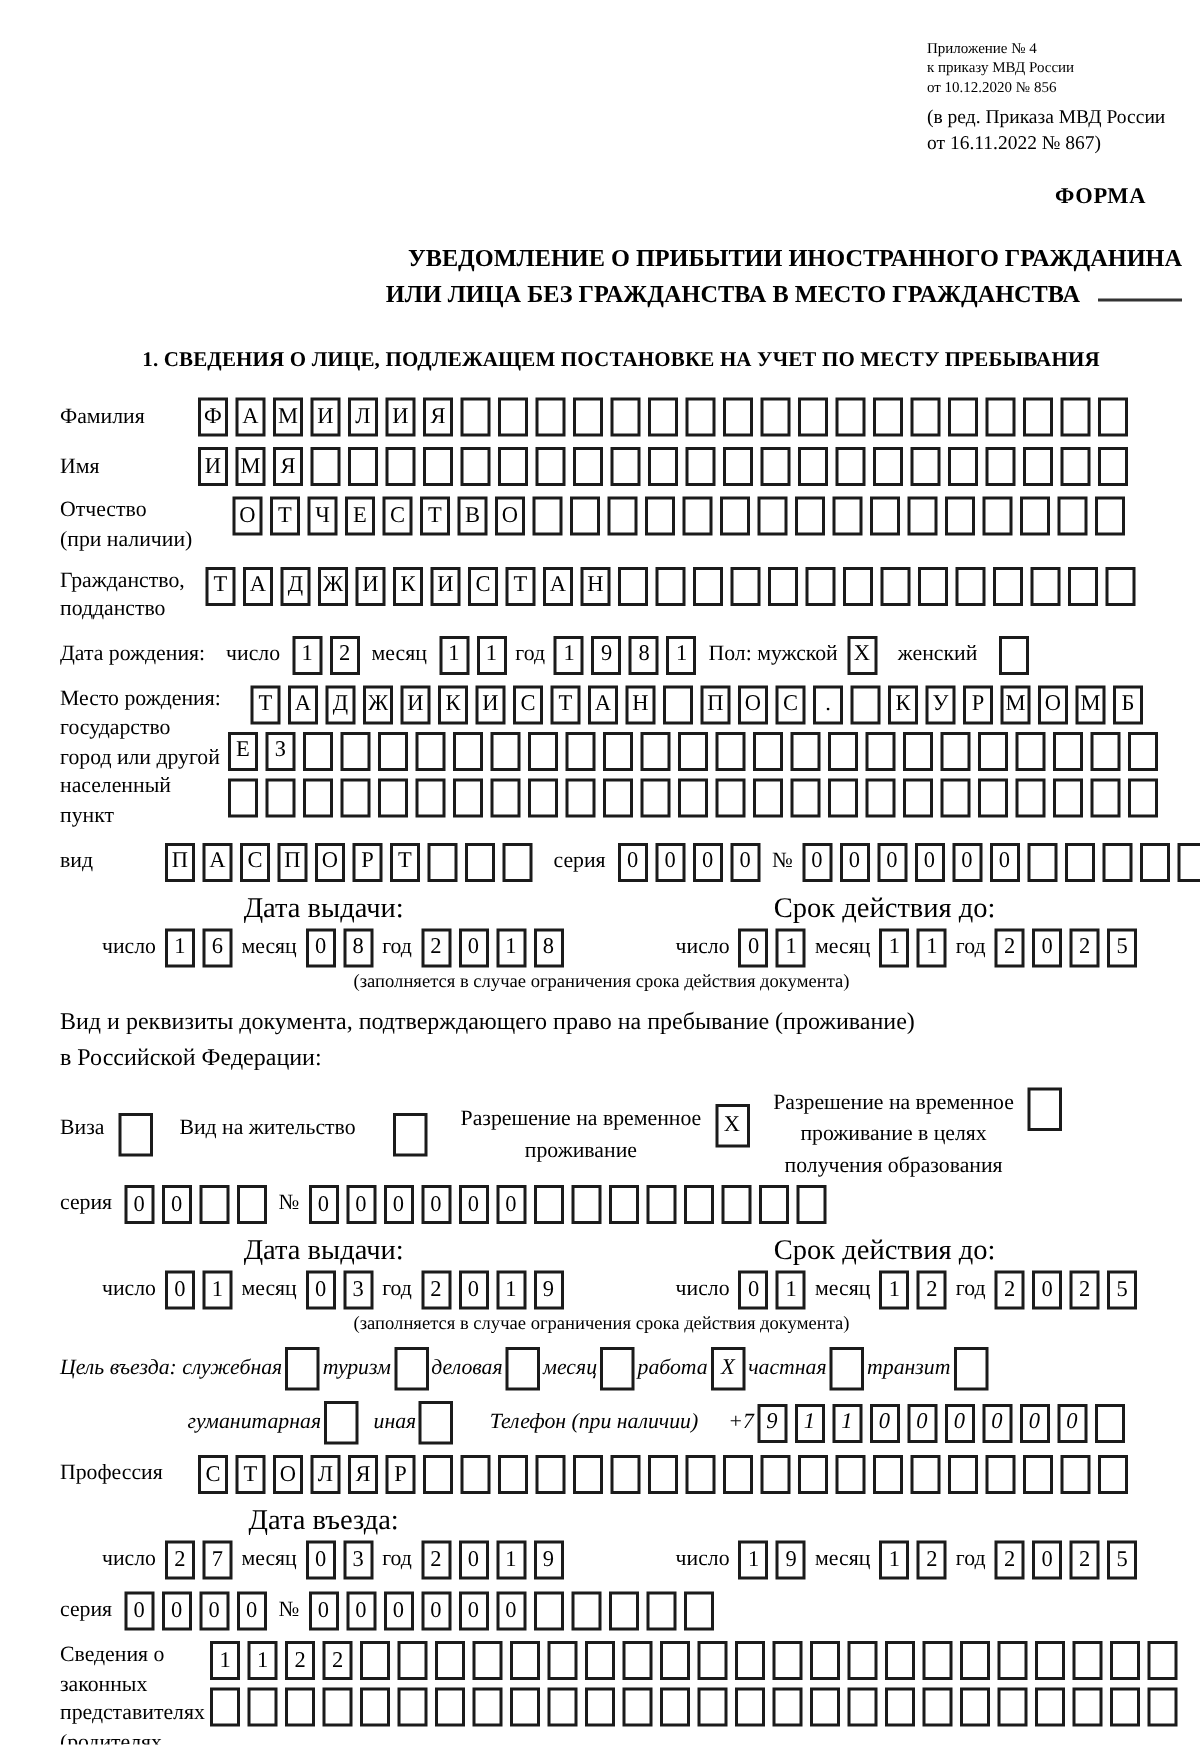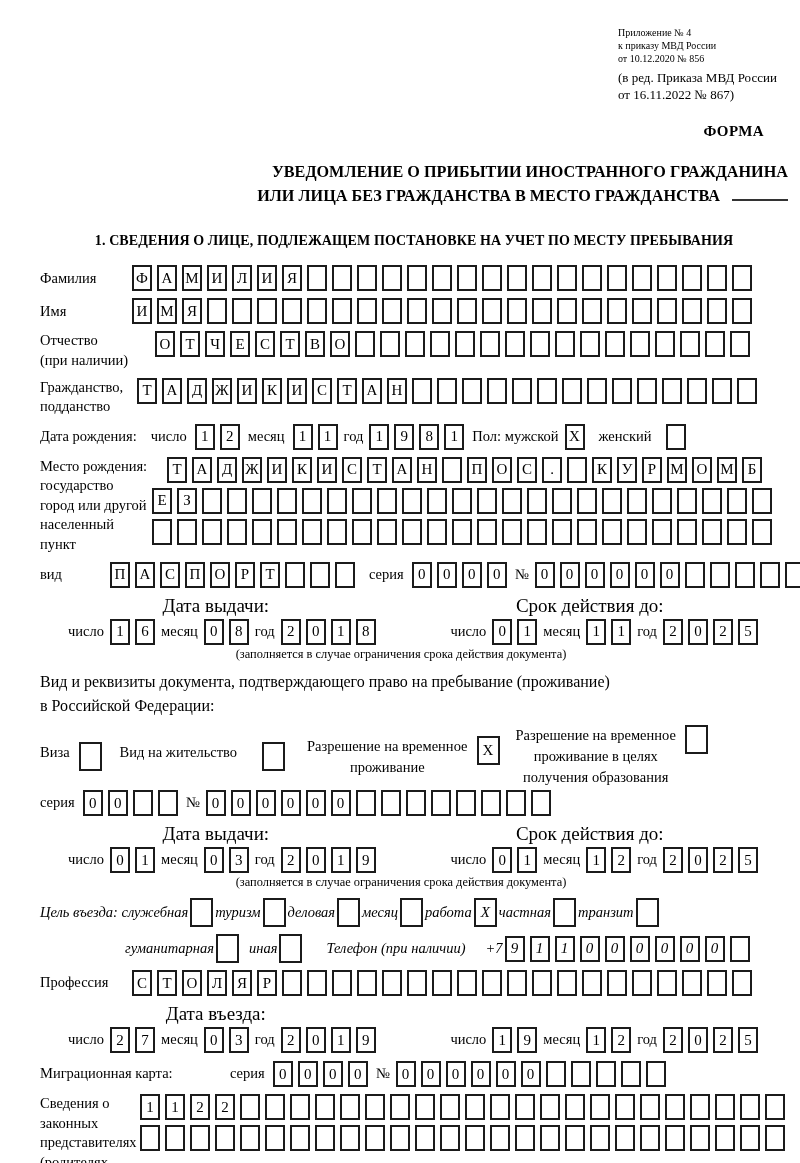--- a/index.html
+++ b/index.html
@@ -620,21 +620,20 @@
       <span class="cells">
           <span class="cell">2</span>
           <span class="cell">0</span>
           <span class="cell">2</span>
           <span class="cell">5</span>
         </span>
     </span>
   </div>
 
   <div class="frow">
-    <span class="lbl" style="width:190px;">Миграционная карта:</span>
     <span class="lbl">серия</span>
     <span class="cells gap8">
         <span class="cell">0</span>
         <span class="cell">0</span>
         <span class="cell">0</span>
         <span class="cell">0</span>
       </span>
     <span class="lbl gap8">№</span>
     <span class="cells gap6">
         <span class="cell">0</span>

